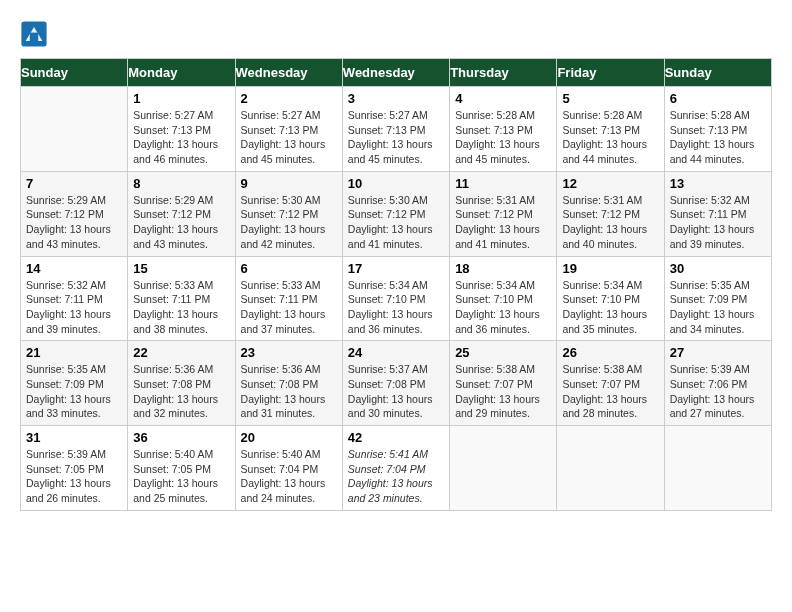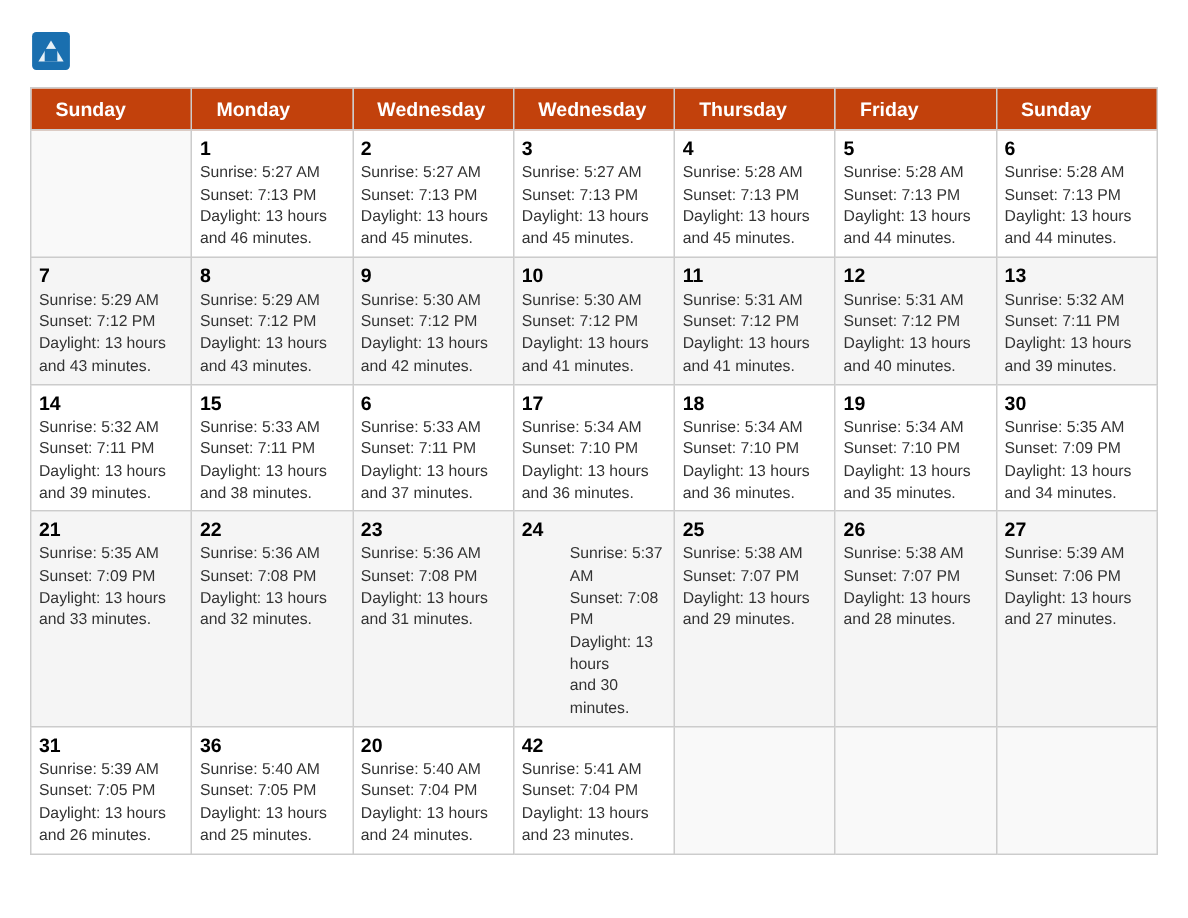--- a/index.html
+++ b/index.html
@@ -45,23 +45,23 @@
     .location-title {
       font-size: 18px;
       color: #333;
     }
     table {
       width: 100%;
       border-collapse: collapse;
       font-size: 11px;
     }
     thead tr th {
-      background-color: #c2410c;
+      background-color: #14532d;
       color: #fff;
-      padding: 6px 16px;
+      padding: 6px 0;
       text-align: left;
       font-size: 13px;
       font-weight: bold;
       border: 1px solid #ccc;
     }
     tbody tr td {
       border: 1px solid #ccc;
       vertical-align: top;
       padding: 4px 5px;
       height: 80px;
@@ -287,21 +287,21 @@
         </td>
         <td>
           <span class="day-num">23</span>
           <div class="day-info" style="white-space: pre-line;">Sunrise: 5:36 AM
 Sunset: 7:08 PM
 Daylight: 13 hours
 and 31 minutes.</div>
         </td>
         <td>
           <span class="day-num">24</span>
-          <div class="day-info" style="white-space: pre-line; margin-left: 32px;">Sunrise: 5:37 AM
+          <div class="day-info" style="white-space: pre-line;">Sunrise: 5:37 AM
 Sunset: 7:08 PM
 Daylight: 13 hours
 and 30 minutes.</div>
         </td>
         <td>
           <span class="day-num">25</span>
           <div class="day-info" style="white-space: pre-line;">Sunrise: 5:38 AM
 Sunset: 7:07 PM
 Daylight: 13 hours
 and 29 minutes.</div>
@@ -338,21 +338,21 @@
         </td>
         <td>
           <span class="day-num">20</span>
           <div class="day-info" style="white-space: pre-line;">Sunrise: 5:40 AM
 Sunset: 7:04 PM
 Daylight: 13 hours
 and 24 minutes.</div>
         </td>
         <td>
           <span class="day-num">42</span>
-          <div class="day-info" style="white-space: pre-line;">Sunrise: 5:41 AM
+          <div class="day-info" style="white-space: pre-line; font-style: italic;">Sunrise: 5:41 AM
 Sunset: 7:04 PM
 Daylight: 13 hours
 and 23 minutes.</div>
         </td>
         <td class="empty-cell"></td>
         <td class="empty-cell"></td>
         <td class="empty-cell"></td>
       </tr>
     </tbody>
 </table>

